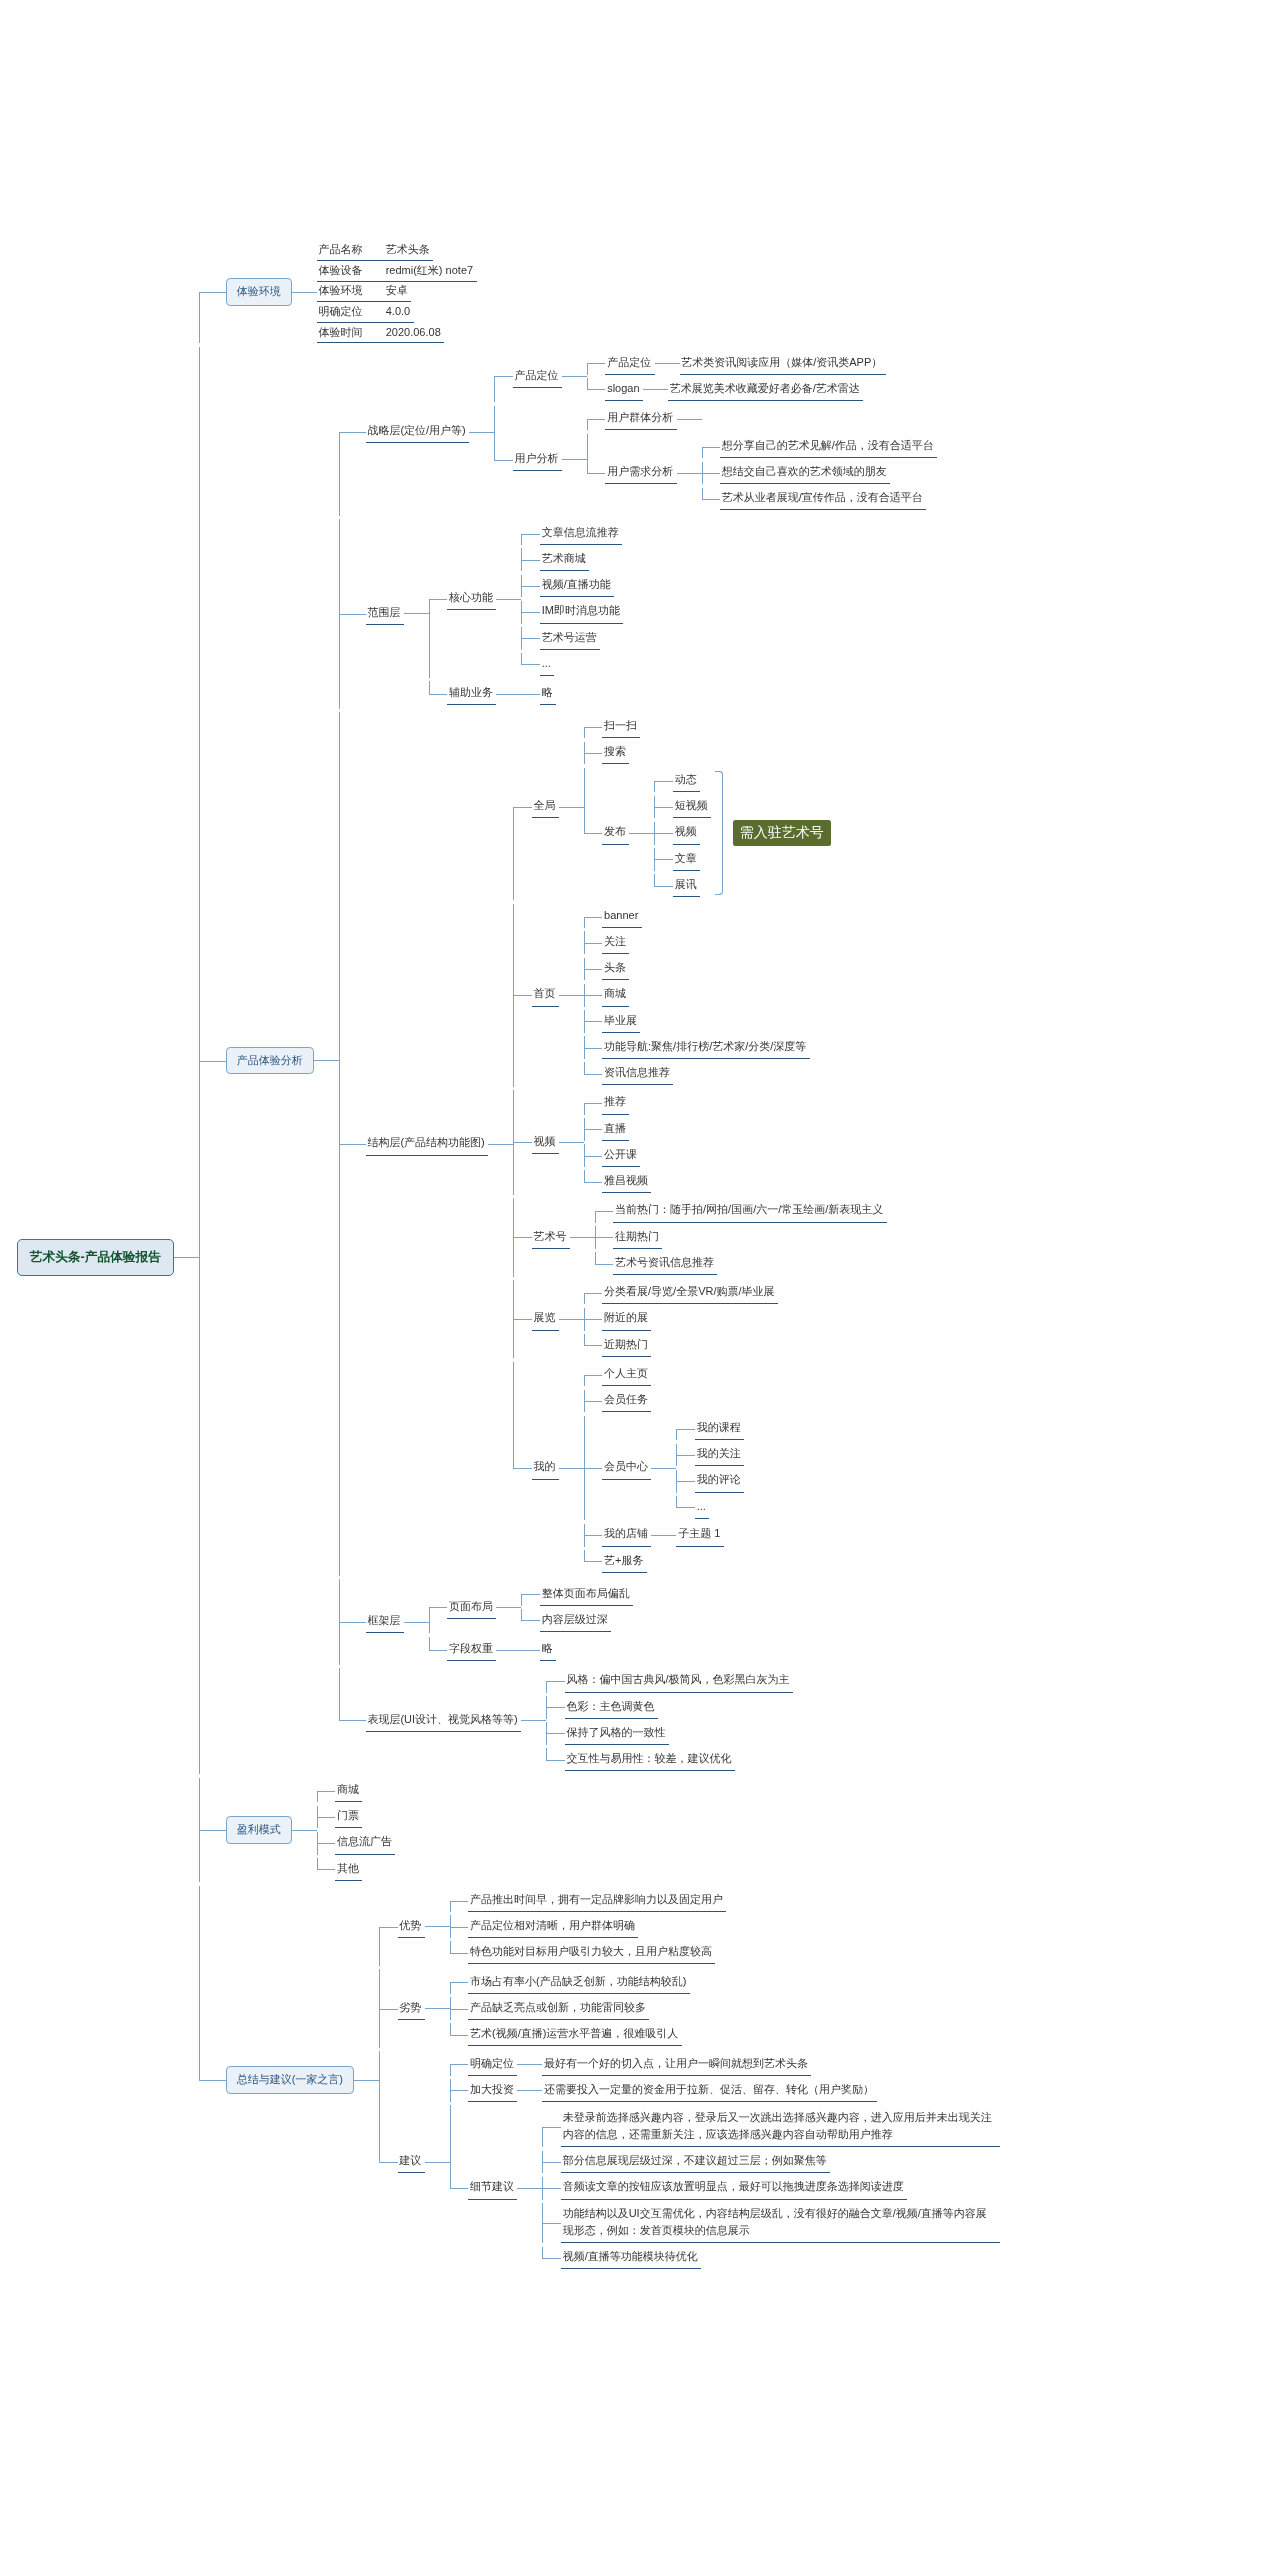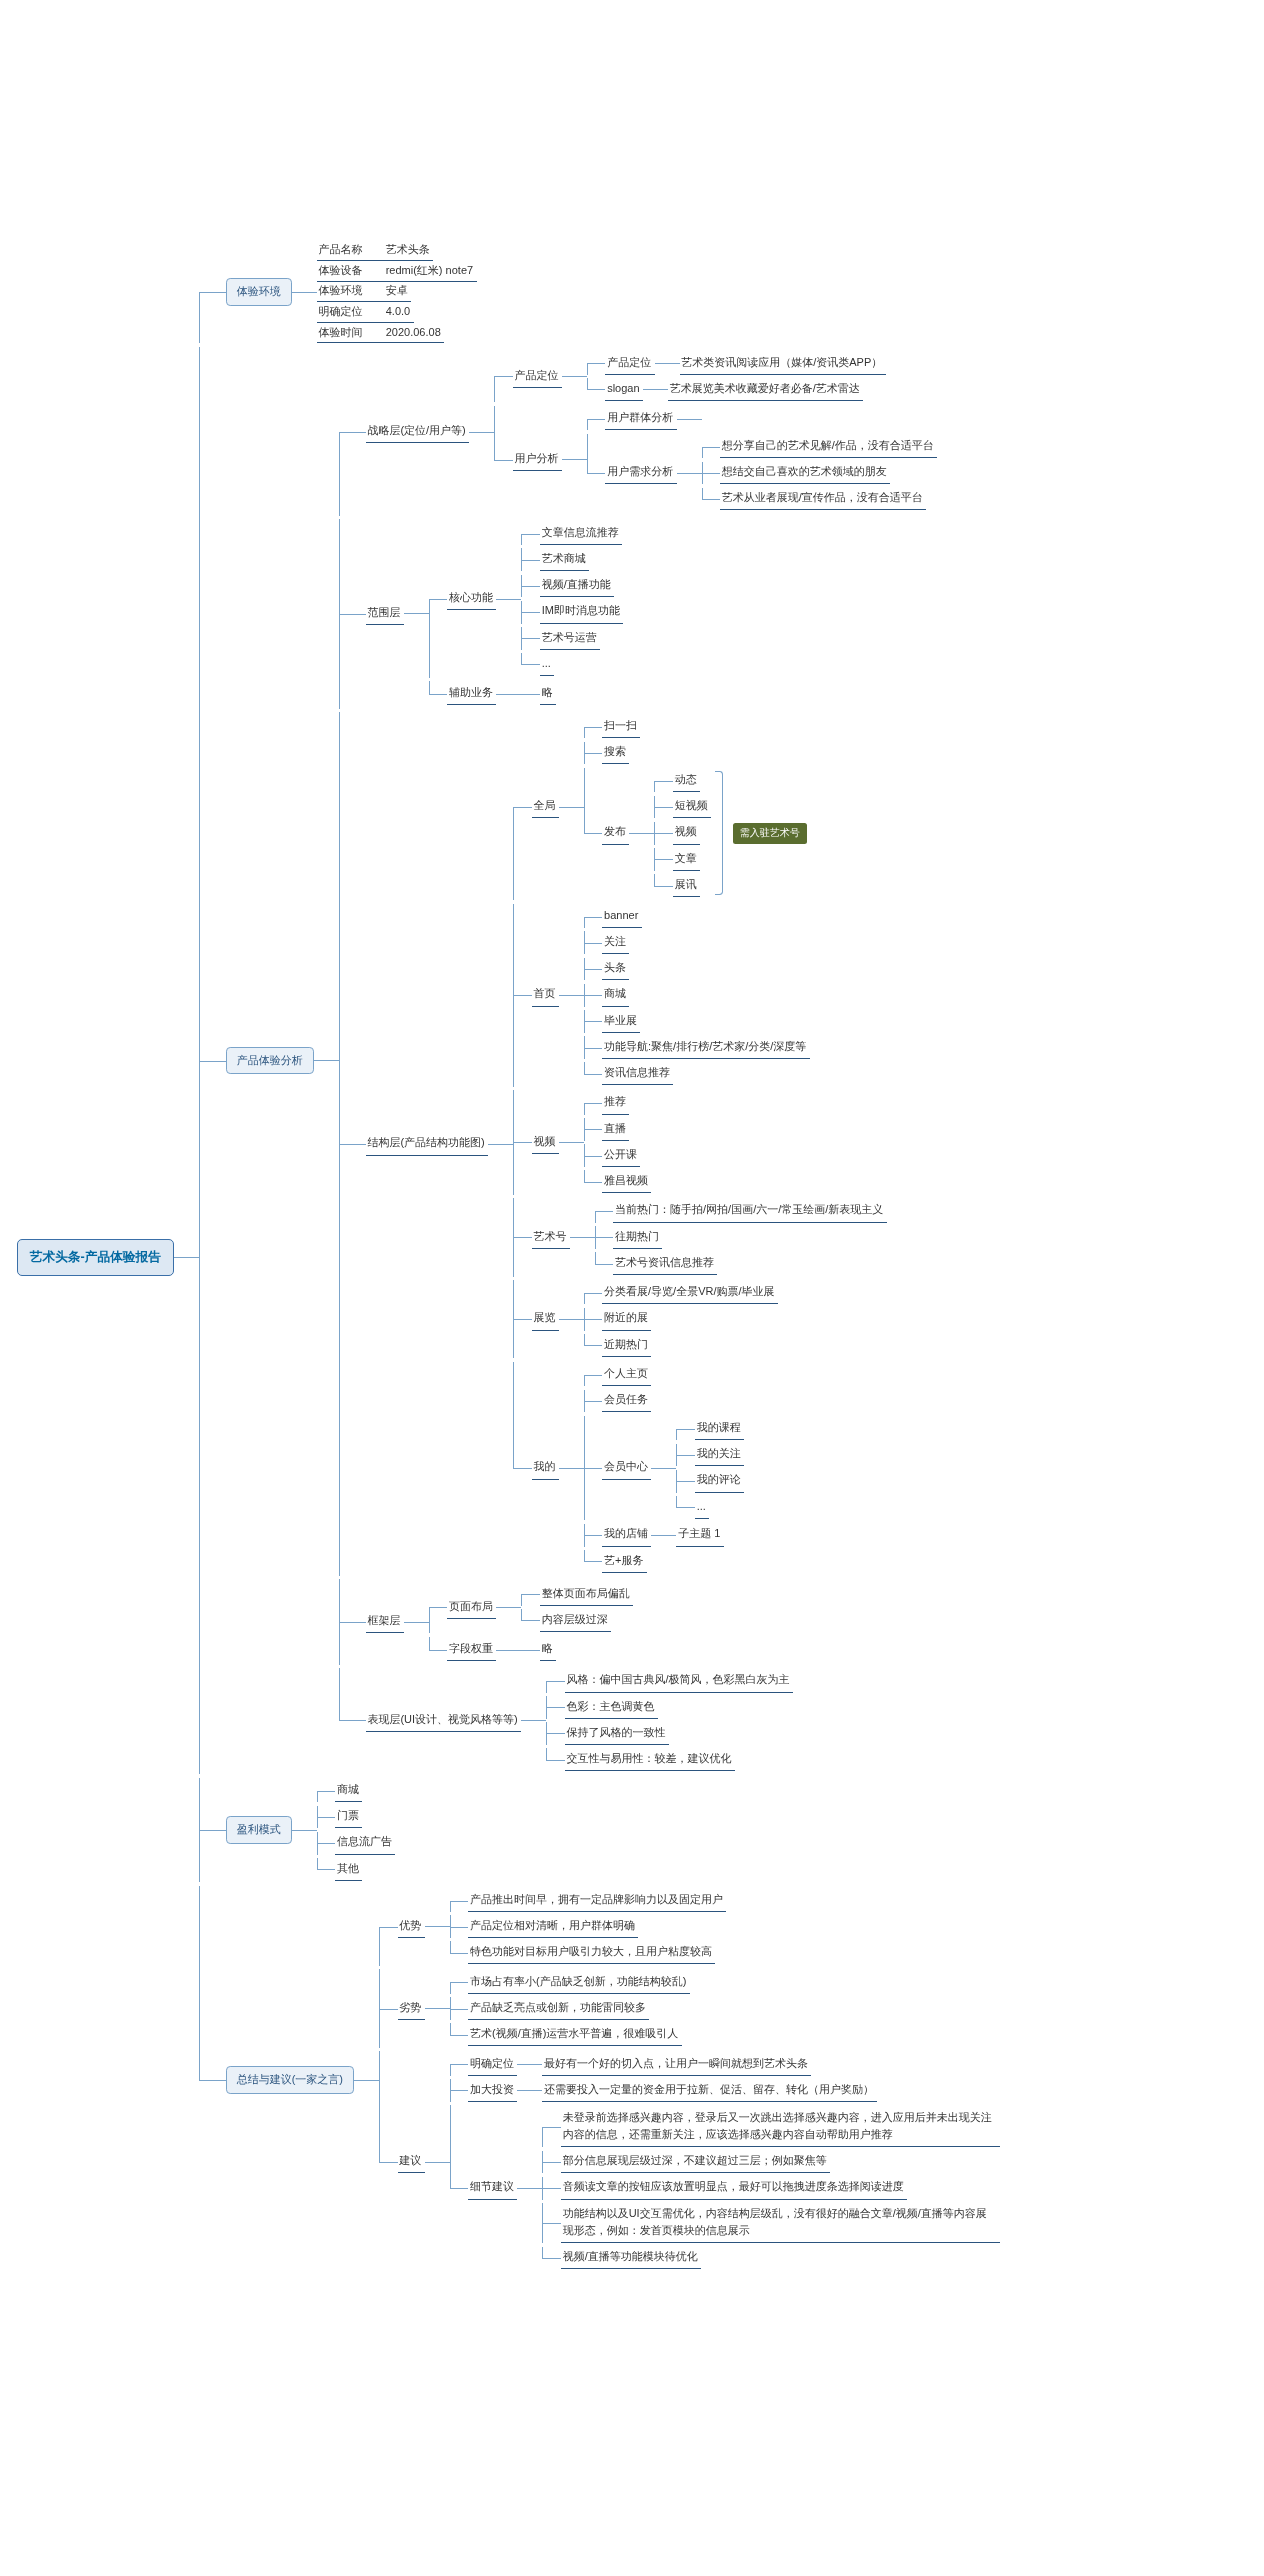--- a/index.html
+++ b/index.html
@@ -15,40 +15,40 @@
   .mindmap {
     display: flex;
     align-items: center;
     min-height: 2447px;
   }
   .root-box {
     border: 1.7px solid #3a6fa8;
     border-radius: 5px;
     padding: 8.4px 11.8px;
     background: #dde8f3;
-    color: #0369a1;
+    color: #14532d;
     font-weight: bold;
     font-size: 12.7px;
     white-space: nowrap;
     flex-shrink: 0;
   }
   .level1-box {
     border: 1.3px solid #7aa3c9;
     border-radius: 4.2px;
     padding: 5px 10px;
     background: #eaf1f8;
     color: #2b547e;
     white-space: nowrap;
   }
   .callout {
     background: #5a6d2f;
     color: #fff;
     padding: 3.4px 6.8px;
     border-radius: 2.5px;
-    font-size: 10px;
+    font-size: 14px;
     margin-left: 10px;
     white-space: nowrap;
     align-self: center;
   }
   .leaf {
     border-bottom: 1.3px solid #2b547e;
     padding: 1.7px 3.4px 2.5px 1.7px;
     white-space: nowrap;
     line-height: 1.6;
   }

